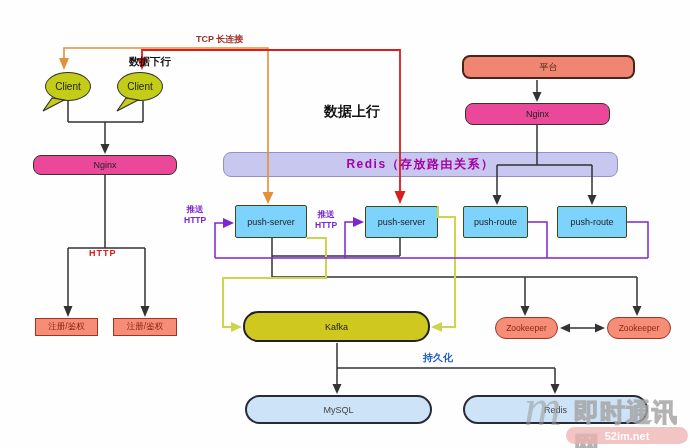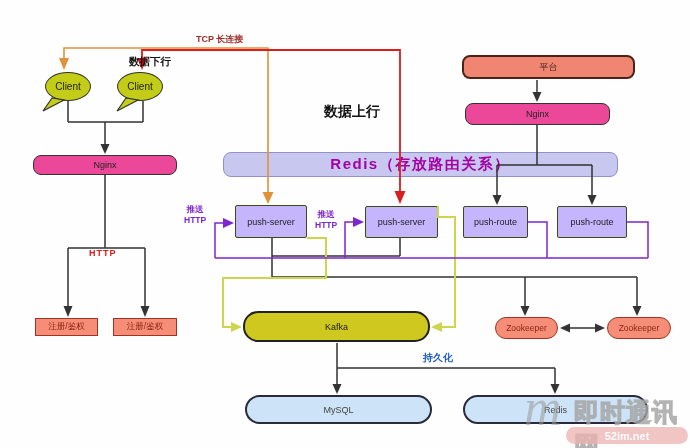--- a/index.html
+++ b/index.html
@@ -7,21 +7,21 @@
     position:relative;width:690px;height:448px;overflow:hidden;
     background:#fefefe;
     font-family:"Liberation Sans", sans-serif;
   }
   .node{
     position:absolute;display:flex;align-items:center;justify-content:center;
     box-sizing:border-box;font-size:9px;color:#222;z-index:2;
     border:1.5px solid #333;background:#ec4899;border-radius:6px;
   }
   .bubble{border-radius:50%;background:#c3cc17;border:1.5px solid #333;font-size:10px;}
-  .pale{background:#c4b5fd;border:1.5px solid #3c4a12;border-radius:2px;}
+  .pale{background:#7dd3fc;border:1.5px solid #3c4a12;border-radius:2px;}
   .salmon{background:#f58d77;border:1.5px solid #a03424;color:#8b1f10;border-radius:0;font-size:8.5px;}
   .stadium{border-radius:15px;border:2px solid #222;}
   .lbl{position:absolute;z-index:6;font-weight:bold;white-space:nowrap;text-align:center;}
   .watermark{position:absolute;z-index:8;}
   svg.overlay{position:absolute;left:0;top:0;z-index:5;pointer-events:none;}
 </style>
 </head>
 <body>
 
 <div id="stage">
@@ -30,21 +30,21 @@
   <div class="node bubble" style="left:117px;top:72px;width:46px;height:29px;">Client</div>
 
   <div class="node" style="left:33px;top:155px;width:144px;height:20px;border-radius:8px;">Nginx</div>
 
   <div class="node salmon" style="left:35px;top:318px;width:63px;height:18px;">注册/鉴权</div>
   <div class="node salmon" style="left:113px;top:318px;width:64px;height:18px;">注册/鉴权</div>
 
   <div class="node" style="left:462px;top:55px;width:173px;height:24px;background:#f08672;border:2px solid #4a2418;border-radius:8px;color:#4a2418;">平台</div>
   <div class="node" style="left:465px;top:103px;width:145px;height:22px;border-radius:8px;">Nginx</div>
 
-  <div class="node" style="left:223px;top:152px;width:395px;height:25px;background:#c7c7f0;border:1px solid #9191c8;border-radius:8px;color:#a400a4;font-weight:bold;font-size:15px;letter-spacing:1.5px;">Redis（存放路由关系）</div>
+  <div class="node" style="left:223px;top:152px;width:395px;height:25px;background:#c7c7f0;border:1px solid #9191c8;border-radius:8px;color:#a400a4;font-weight:bold;font-size:12px;letter-spacing:1.5px;">Redis（存放路由关系）</div>
 
   <div class="node pale" style="left:235px;top:205px;width:72px;height:33px;">push-server</div>
   <div class="node pale" style="left:365px;top:206px;width:73px;height:32px;">push-server</div>
   <div class="node pale" style="left:463px;top:206px;width:65px;height:32px;">push-route</div>
   <div class="node pale" style="left:557px;top:206px;width:70px;height:32px;">push-route</div>
 
   <div class="node stadium" style="left:243px;top:311px;width:187px;height:31px;background:#cfc81e;">Kafka</div>
 
   <div class="node salmon" style="left:495px;top:317px;width:63px;height:22px;border-radius:11px;">Zookeeper</div>
   <div class="node salmon" style="left:607px;top:317px;width:64px;height:22px;border-radius:11px;">Zookeeper</div>

